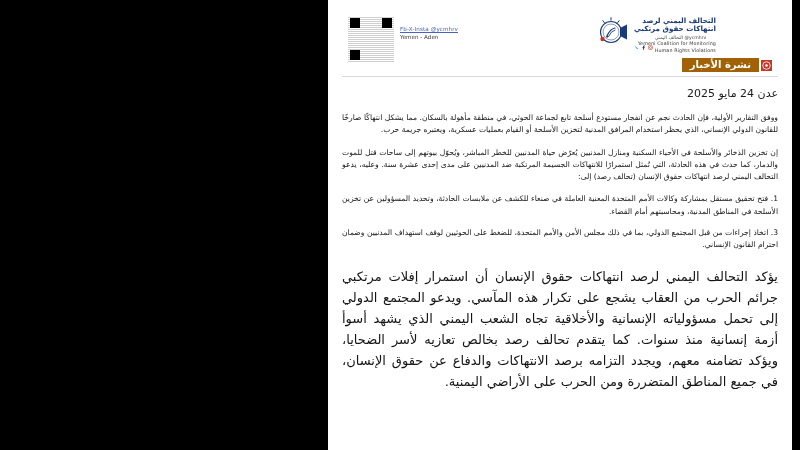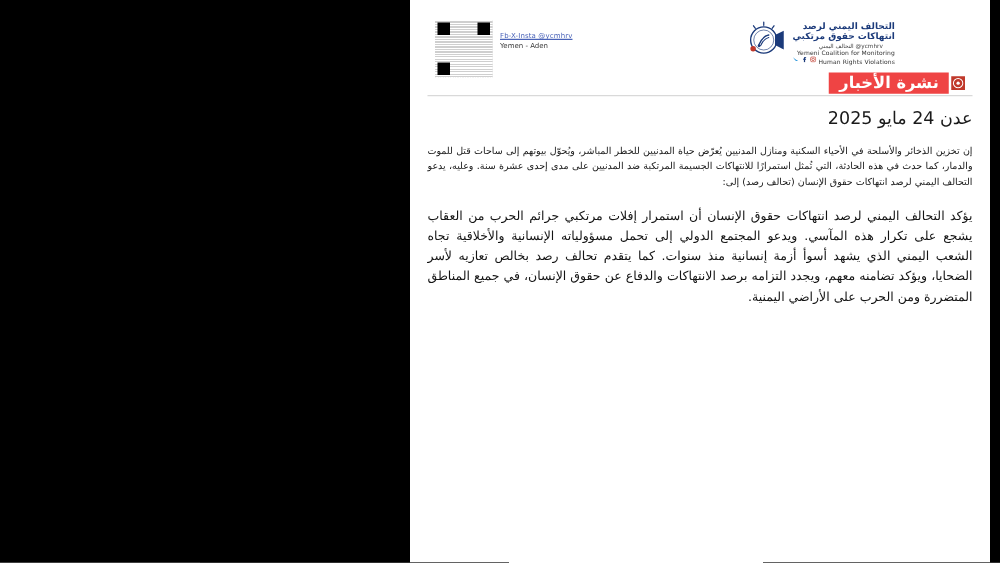--- a/index.html
+++ b/index.html
@@ -125,23 +125,23 @@
   }
   .news-badge {
     position: absolute;
     right: 6px; top: 46px;
     display: flex;
     flex-direction: row-reverse;
     align-items: center;
     gap: 2px;
   }
   .news-badge .nb-text {
-    background: #ef4444;
+    background: #a16207;
     color: #ffffff;
-    font-size: 13px;
+    font-size: 10px;
     font-weight: bold;
     padding: 1.5px 8px 2.5px 8px;
     line-height: 1;
     white-space: nowrap;
   }
   .news-badge .nb-dot {
     width: 11px; height: 11px;
     background: #c0392b;
     display: flex; align-items: center; justify-content: center;
   }
@@ -157,21 +157,21 @@
     text-align: center;
     font-size: 11.4px;
     font-weight: bold;
     color: #101010;
     line-height: 1.5;
     margin: 4px 0 18px 0;
     letter-spacing: .1px;
   }
   .doc-date {
     text-align: right;
-    font-size: 14px;
+    font-size: 11px;
     color: #1a1a1a;
     margin: 0 0 12px 0;
     direction: rtl;
   }
   p.para {
     text-align: justify;
     text-align-last: right;
     font-size: 7.6px;
     line-height: 1.62;
     color: #141414;
@@ -188,21 +188,21 @@
     text-align-last: right;
     font-size: 7.6px;
     line-height: 1.62;
     color: #141414;
     margin: 0 0 9px 0;
     direction: rtl;
   }
   p.closing {
     text-align: justify;
     text-align-last: right;
-    font-size: 10px;
+    font-size: 13px;
     line-height: 1.62;
     color: #141414;
     margin: 14px 0 0 0;
     direction: rtl;
   }
 </style>
 </head>
 <body>
 
 <div id="screen">
@@ -268,22 +268,25 @@
         </span>
       </div>
     </div>
 
     <div class="rule"></div>
 
 
     <div class="doc-date">عدن 24 مايو 2025</div>
 
 
+    <p class="para">ووفق التقارير الأولية، فإن الحادث نجم عن انفجار مستودع أسلحة تابع لجماعة الحوثي، في منطقة مأهولة بالسكان. مما يشكل انتهاكًا صارخًا للقانون الدولي الإنساني، الذي يحظر استخدام المرافق المدنية لتخزين الأسلحة أو القيام بعمليات عسكرية، ويعتبره جريمة حرب.</p>
 
     <p class="para">إن تخزين الذخائر والأسلحة في الأحياء السكنية ومنازل المدنيين يُعرّض حياة المدنيين للخطر المباشر، ويُحوّل بيوتهم إلى ساحات قتل للموت والدمار، كما حدث في هذه الحادثة، التي تُمثل استمرارًا للانتهاكات الجسيمة المرتكبة ضد المدنيين على مدى إحدى عشرة سنة. وعليه، يدعو التحالف اليمني لرصد انتهاكات حقوق الإنسان (تحالف رصد) إلى:</p>
 
     <ol class="demands">
+      <li>1. فتح تحقيق مستقل بمشاركة وكالات الأمم المتحدة المعنية العاملة في صنعاء للكشف عن ملابسات الحادثة، وتحديد المسؤولين عن تخزين الأسلحة في المناطق المدنية، ومحاسبتهم أمام القضاء.</li>
+      <li>3. اتخاذ إجراءات من قبل المجتمع الدولي، بما في ذلك مجلس الأمن والأمم المتحدة، للضغط على الحوثيين لوقف استهداف المدنيين وضمان احترام القانون الإنساني.</li>
     </ol>
 
     <p class="closing">يؤكد التحالف اليمني لرصد انتهاكات حقوق الإنسان أن استمرار إفلات مرتكبي جرائم الحرب من العقاب يشجع على تكرار هذه المآسي. ويدعو المجتمع الدولي إلى تحمل مسؤولياته الإنسانية والأخلاقية تجاه الشعب اليمني الذي يشهد أسوأ أزمة إنسانية منذ سنوات. كما يتقدم تحالف رصد بخالص تعازيه لأسر الضحايا، ويؤكد تضامنه معهم، ويجدد التزامه برصد الانتهاكات والدفاع عن حقوق الإنسان، في جميع المناطق المتضررة ومن الحرب على الأراضي اليمنية.</p>
 
   </div>
 </div>
 
 </body></html>

